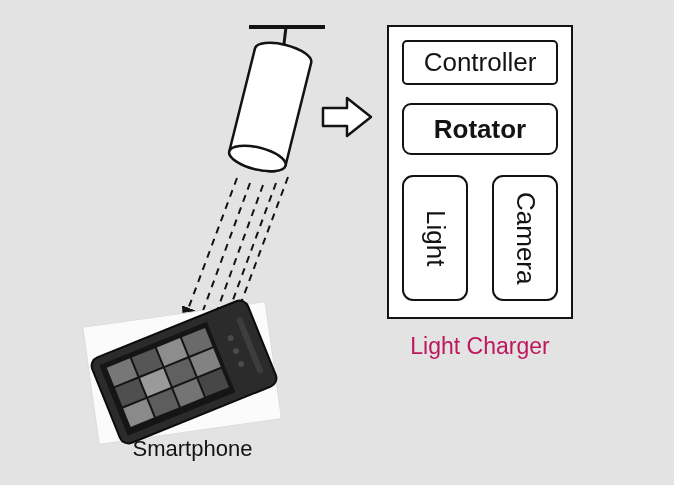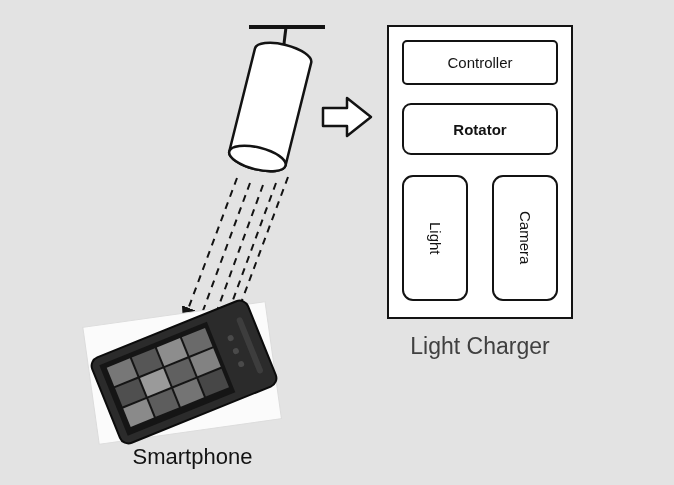--- a/index.html
+++ b/index.html
@@ -29,50 +29,49 @@
     border: 2.5px solid #131313;
     box-sizing: border-box;
   }
   .inner-box {
     position: absolute;
     border: 2px solid #131313;
     background: #ffffff;
     display: flex;
     align-items: center;
     justify-content: center;
-    font-size: 15px;
+    font-size: 26px;
     color: #131313;
     box-sizing: border-box;
     text-align: right;
   }
   .controller-box { left: 13px; right: 13px; top: 13px;  height: 45px; border-radius: 5px; }
   .rotator-box    { left: 13px; right: 13px; top: 76px;  height: 52px; border-radius: 9px; font-weight: bold; }
   .light-box      { left: 13px;  top: 148px; width: 66px; height: 126px; border-radius: 11px; }
   .camera-box     { right: 13px; top: 148px; width: 66px; height: 126px; border-radius: 11px; }
   .vertical-text {
     writing-mode: vertical-rl;
     text-orientation: mixed;
     white-space: nowrap;
   }
   .charger-label {
     position: absolute;
     left: 387px; top: 333px;
     width: 186px;
     text-align: center;
     font-size: 23px;
-    color: #404040;
+    color: #be185d;
   }
   .smartphone-label {
     position: absolute;
     left: 105px; top: 436px;
     width: 175px;
     text-align: center;
     font-size: 22px;
     color: #131313;
-    margin-top: 8px;
   }
 </style>
 </head>
 <body>
 
 <div class="canvas">
 
   <svg class="artwork" viewBox="0 0 674 485" xmlns="http://www.w3.org/2000/svg">
     <defs>
       <marker id="beam-arrowhead" markerWidth="9" markerHeight="8" refX="6.5" refY="3.5" orient="auto">

